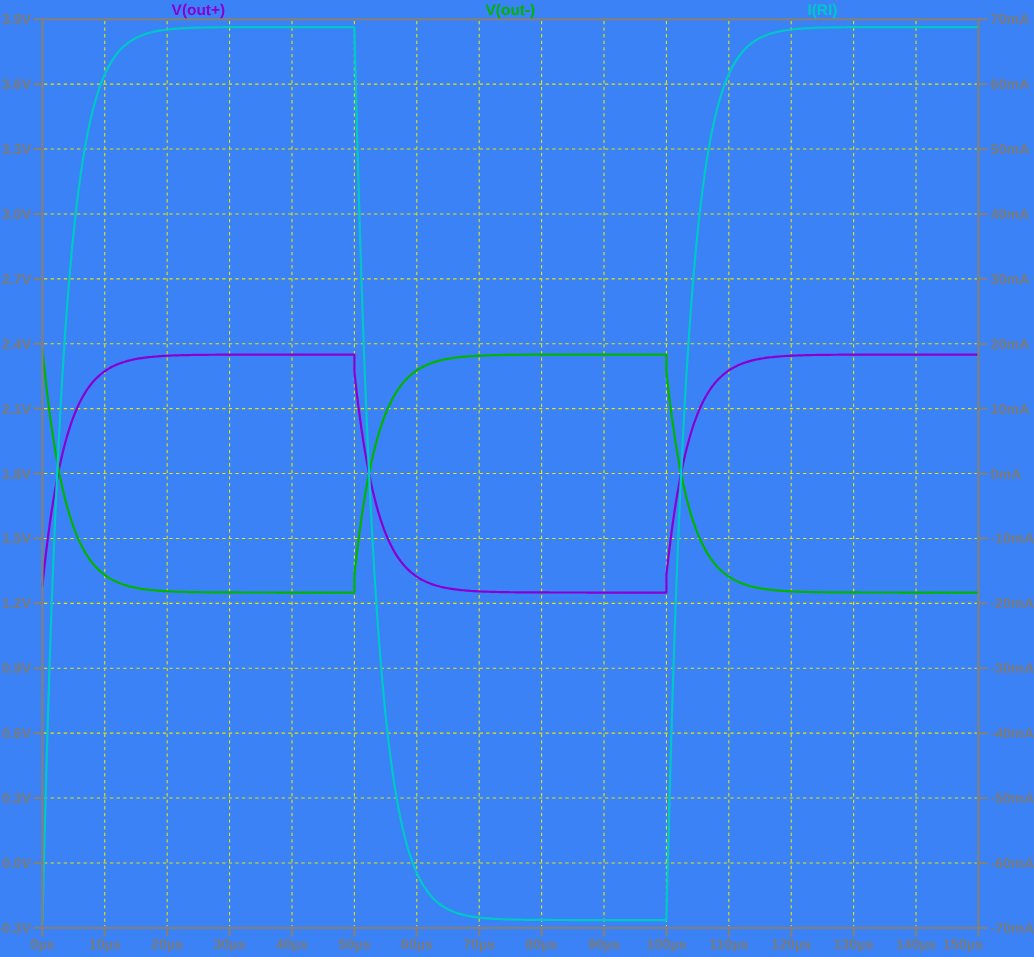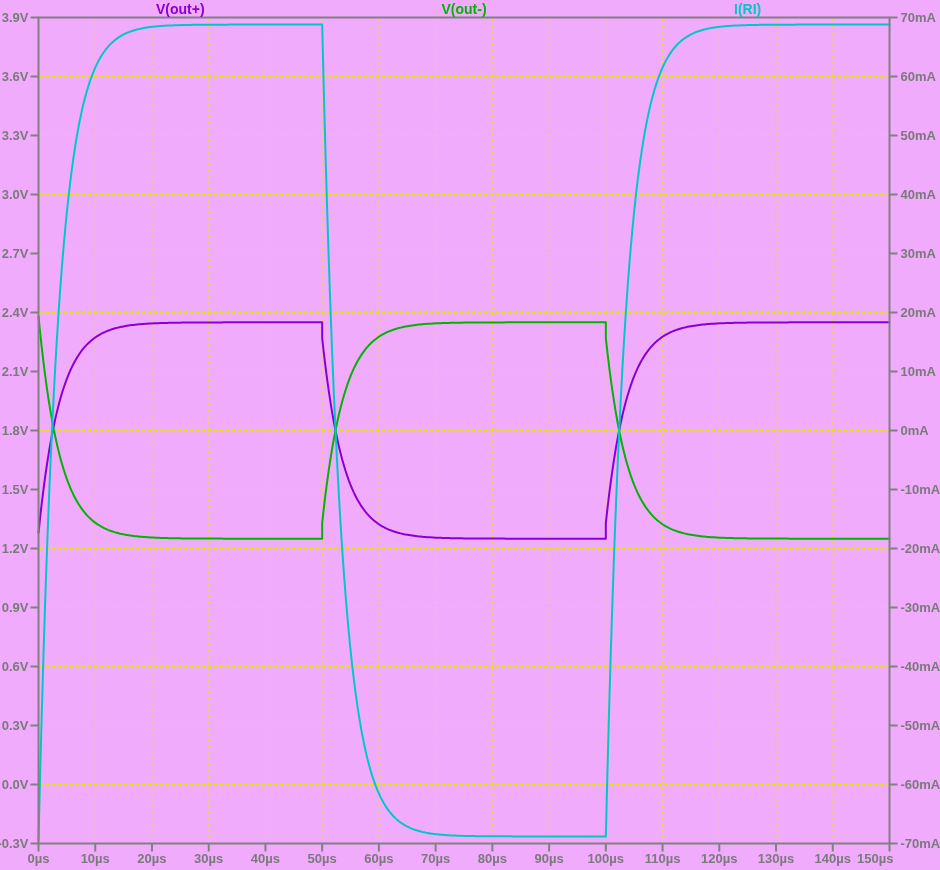--- a/index.html
+++ b/index.html
@@ -1,16 +1,16 @@
 <!DOCTYPE html>
 <html><head>
 <meta charset="utf-8">
 <style>
   html,body{margin:0;padding:0;background:#ffffff;}
-  .viewer{position:relative;width:940px;height:870px;background:#f0abfc;overflow:hidden;}
+  .viewer{position:relative;width:940px;height:870px;background:#3b82f6;overflow:hidden;}
   svg text{font-family:"Liberation Sans","DejaVu Sans",sans-serif;font-weight:bold;}
   .tick-label{font-size:13px;}
   .legend-label{font-size:14px;cursor:pointer;}
 </style>
 </head>
 <body>
 
 <div class="viewer">
   <svg id="plot" width="940" height="870" viewBox="0 0 940 870" xmlns="http://www.w3.org/2000/svg">
     <g id="grid-layer">

